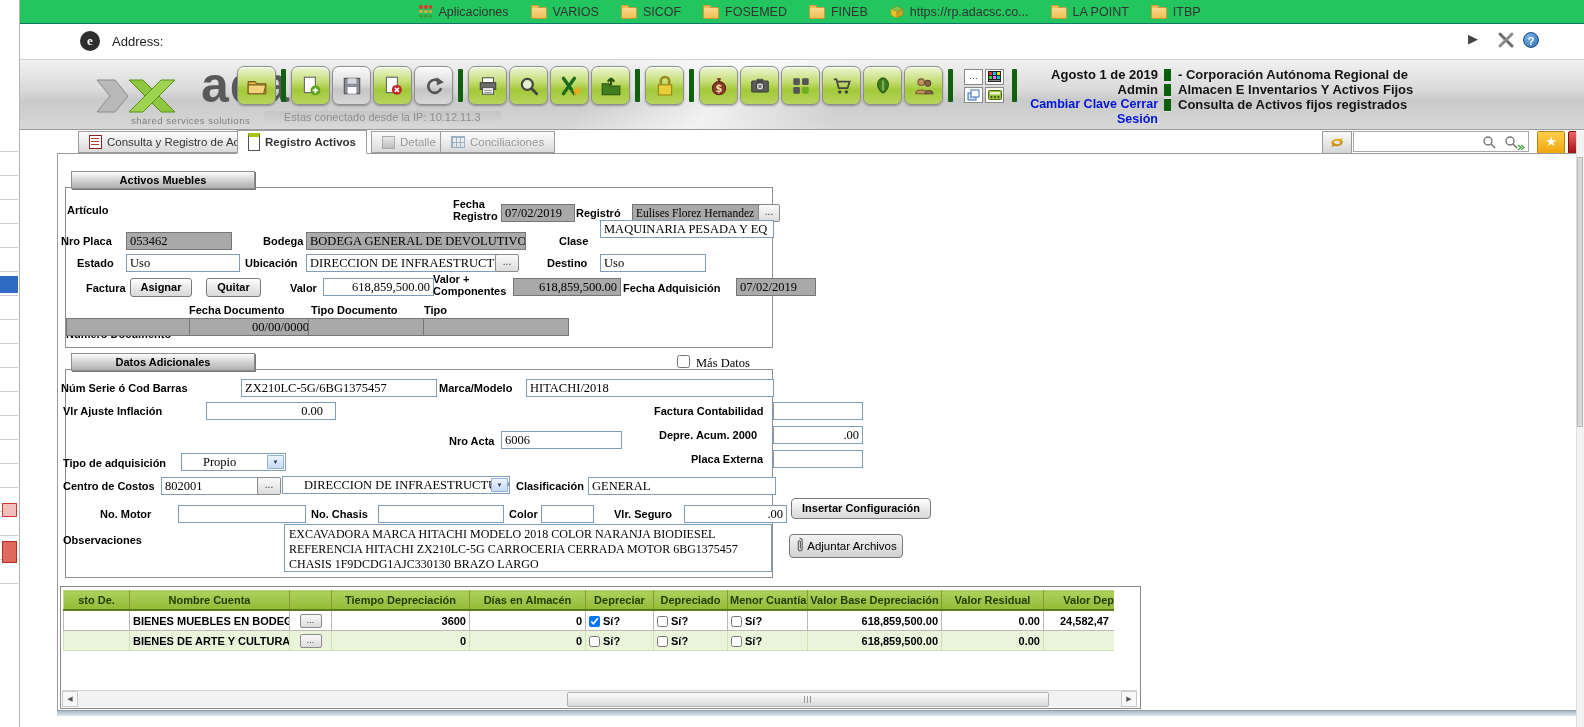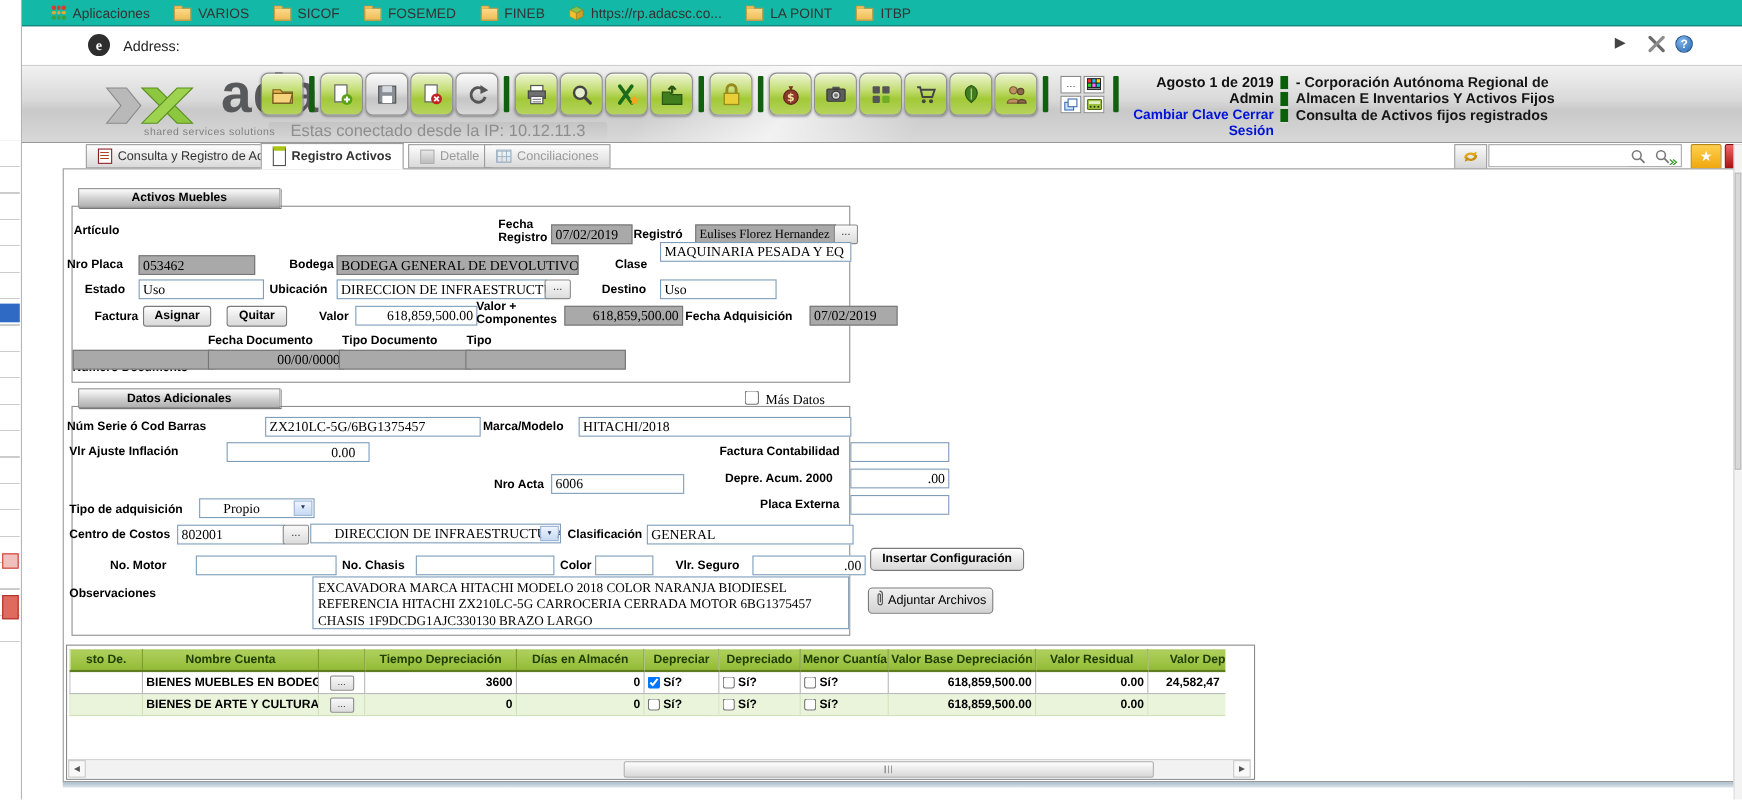--- a/index.html
+++ b/index.html
@@ -4,21 +4,21 @@
 <style>
   html,body{margin:0;padding:0;background:#fff;font-family:"Liberation Sans",sans-serif;}
   #screen{position:relative;width:1584px;height:727px;overflow:hidden;background:#fff;}
   
   .lstrip{position:absolute;left:0;top:0;width:19px;height:727px;background:#fff;border-right:1px solid #b5b5b5;}
   .lrows{position:absolute;left:0;top:128px;width:18px;height:470px;background:repeating-linear-gradient(180deg,#ffffff 0 23px,#cccccc 23px 24px);}
   .lblue{position:absolute;left:0;top:276px;width:18px;height:17px;background:#2f6bc4;}
   .lred1{position:absolute;left:2px;top:503px;width:13px;height:12px;background:#f2c0bc;border:1px solid #cc3a2f;}
   .lred2{position:absolute;left:2px;top:541px;width:13px;height:20px;background:#e06a5e;border:1px solid #b03026;}
   
-  .bookmarks{position:absolute;left:20px;top:0;right:0;height:23px;background:#14b8a6;border-bottom:3px solid #0f766e;display:flex;align-items:center;padding-left:16px;font-size:12.5px;color:#333;}
+  .bookmarks{position:absolute;left:20px;top:0;right:0;height:23px;background:#22c55e;border-bottom:1px solid #0f766e;display:flex;align-items:center;padding-left:16px;font-size:12.5px;color:#333;justify-content:center;}
   .bm-item{display:flex;align-items:center;gap:6px;padding:0 11px;white-space:nowrap;}
   .apps-ic{width:13px;height:13px;display:grid;grid-template-columns:repeat(3,1fr);gap:1px;}
   .apps-ic i{border-radius:50%;}
   .apps-ic i:nth-child(-n+3){background:#d93a2b;}
   .apps-ic i:nth-child(n+4):nth-child(-n+6){background:#e8a33c;}
   .apps-ic i:nth-child(n+7){background:#3f9e3f;}
   .folder-ic{width:14px;height:10px;background:linear-gradient(#fbd98a,#f0bd55);border:1px solid #c99c3f;border-radius:1px;position:relative;margin-top:2px;}
   .folder-ic::before{content:"";position:absolute;left:-1px;top:-3px;width:6px;height:2px;background:#f0bd55;border:1px solid #c99c3f;border-bottom:none;border-radius:1px 1px 0 0;}
   
   .addr-row{position:absolute;left:20px;top:24px;right:0;height:35px;background:#fff;border-bottom:1px solid #cfcfcf;}
@@ -33,21 +33,21 @@
   .streak{position:absolute;top:-20px;left:560px;width:260px;height:140px;background:linear-gradient(90deg,rgba(255,255,255,0),rgba(255,255,255,.7),rgba(255,255,255,0));transform:skewX(-38deg);}
   .logo{position:absolute;left:75px;top:2px;width:240px;height:66px;}
   .logo-ada{position:absolute;left:106px;top:-6px;font:bold 50px "Liberation Sans",sans-serif;color:#58595b;letter-spacing:1px;}
   .logo-tag{position:absolute;left:36px;top:53px;font-size:9.5px;color:#808080;letter-spacing:.5px;}
   .toolbar{position:absolute;left:216px;top:6px;display:flex;align-items:center;}
   .tbtn{width:37px;height:37px;border-radius:7px;border:1px solid #8e8e8e;background:linear-gradient(180deg,#eef6d4,#c4dd74 40%,#a2c937 62%,#b6d45f);box-shadow:inset 0 1px 0 rgba(255,255,255,.85),0 1px 2px rgba(0,0,0,.3);display:flex;align-items:center;justify-content:center;margin:0 1px;}
   .tbtn.gray{background:linear-gradient(180deg,#fbfbfb,#dedede 45%,#c5c5c5 62%,#d8d8d8);}
   .tsep{width:5px;height:33px;background:#11600f;margin:0 4px;border-radius:1px;}
   .mini{display:grid;grid-template-columns:19px 19px;grid-auto-rows:16px;gap:2px;margin-left:7px;margin-right:4px;}
   .mbtn{border:1px solid #8a8a8a;background:#fff;font-size:9px;display:flex;align-items:center;justify-content:center;line-height:1;color:#333;}
-  .status{position:absolute;left:224px;top:51px;font-size:15px;color:#8e8e8e;background:linear-gradient(180deg,rgba(0,0,0,.05),rgba(0,0,0,0));padding:0 20px 2px 20px;border-radius:3px;text-align:right;}
+  .status{position:absolute;left:244px;top:51px;font-size:11px;color:#8e8e8e;background:linear-gradient(180deg,rgba(0,0,0,.05),rgba(0,0,0,0));padding:0 20px 2px 20px;border-radius:3px;text-align:right;}
   .session{position:absolute;left:980px;top:7px;width:158px;text-align:right;font-weight:bold;font-size:13px;line-height:15px;color:#111;}
   .session .links{font-size:12.5px;color:#0014d8;}
   .session .links span{cursor:pointer;}
   .gbar{position:absolute;left:1144px;top:9px;width:7px;height:43px;background:repeating-linear-gradient(180deg,#0a5f0a 0 12px,#dcdcdc 12px 15px);}
   .orgtxt{position:absolute;left:1158px;top:7px;font-weight:bold;font-size:13px;line-height:15px;color:#151515;white-space:nowrap;}
   
   .tabrow{position:absolute;left:20px;top:130px;right:0;height:23px;background:#fff;}
   .tab{position:absolute;top:1px;height:20px;display:flex;align-items:center;gap:5px;padding:0 10px;border:1px solid #9c9c9c;background:linear-gradient(180deg,#fdfdfd,#d9d9d9);font-size:11.5px;color:#333;white-space:nowrap;}
   .tab.active{background:#fff;font-weight:bold;height:22px;top:0;z-index:5;border-bottom:1px solid #fff;}
   .tab.disabled{color:#9a9a9a;}

